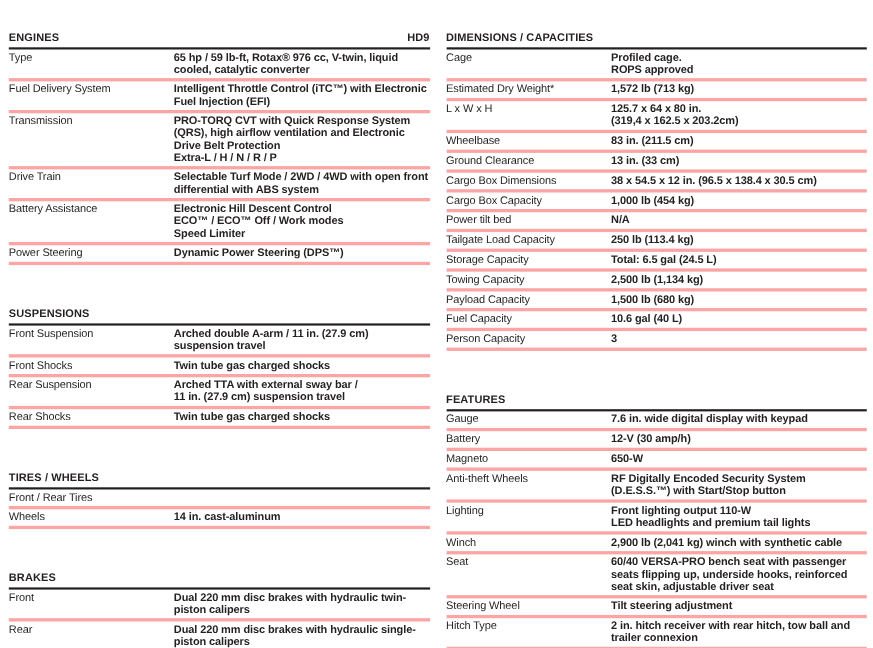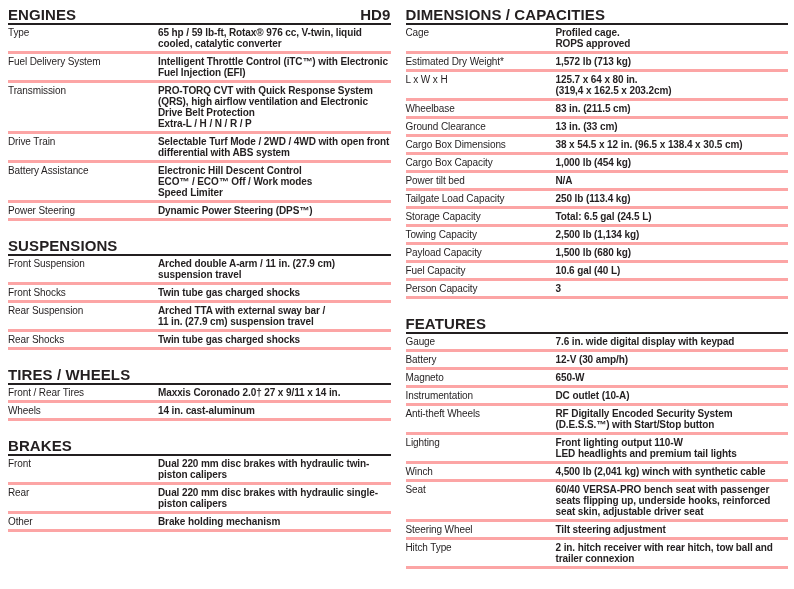--- a/index.html
+++ b/index.html
@@ -20,25 +20,26 @@
   }
   .column { min-width: 0; }
   .section { margin-bottom: 17px; }
   .sec-header {
     display: flex;
     align-items: baseline;
     border-bottom: 2px solid #231f20;
     padding: 2px 0 3px 0;
   }
   .sec-title, .sec-model {
-    font-size: 15px;
+    font-size: 10px;
     font-weight: bold;
     letter-spacing: 0.1px;
     line-height: 11px;
     white-space: nowrap;
+    margin-top: 20px;
   }
   .sec-title { flex: 0 0 150px; }
   .sec-model { flex: 1; text-align: right; }
   .row {
     display: flex;
     border-bottom: 3px solid #fca5a5;
     padding: 2px 0 2px 0;
   }
   .label {
     flex: 0 0 150px;
@@ -115,21 +116,20 @@
           <div class="label">Rear Shocks</div>
           <div class="value">Twin tube gas charged shocks</div>
         </div>
       </section>
       <section class="section">
         <div class="sec-header">
           <span class="sec-title">TIRES / WHEELS</span>
         </div>
         <div class="row">
           <div class="label">Front / Rear Tires</div>
-          <div class="value">Maxxis Coronado 2.0† 27 x 9/11 x 14 in.</div>
         </div>
         <div class="row">
           <div class="label">Wheels</div>
           <div class="value">14 in. cast-aluminum</div>
         </div>
       </section>
       <section class="section">
         <div class="sec-header">
           <span class="sec-title">BRAKES</span>
         </div>
@@ -221,35 +221,31 @@
         </div>
         <div class="row">
           <div class="label">Battery</div>
           <div class="value">12-V (30 amp/h)</div>
         </div>
         <div class="row">
           <div class="label">Magneto</div>
           <div class="value">650-W</div>
         </div>
         <div class="row">
-          <div class="label">Instrumentation</div>
-          <div class="value">DC outlet (10-A)</div>
-        </div>
-        <div class="row">
           <div class="label">Anti-theft Wheels</div>
           <div class="value">RF Digitally Encoded Security System (D.E.S.S.™) with Start/Stop button</div>
         </div>
         <div class="row">
           <div class="label">Lighting</div>
           <div class="value">Front lighting output 110-W
 LED headlights and premium tail lights</div>
         </div>
         <div class="row">
           <div class="label">Winch</div>
-          <div class="value">4,500 lb (2,041 kg) winch with synthetic cable</div>
+          <div class="value">2,900 lb (2,041 kg) winch with synthetic cable</div>
         </div>
         <div class="row">
           <div class="label">Seat</div>
           <div class="value">60/40 VERSA-PRO bench seat with passenger seats flipping up, underside hooks, reinforced seat skin, adjustable driver seat</div>
         </div>
         <div class="row">
           <div class="label">Steering Wheel</div>
           <div class="value">Tilt steering adjustment</div>
         </div>
         <div class="row">

